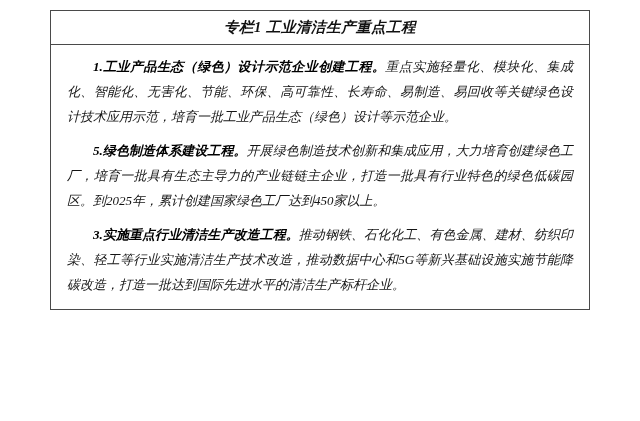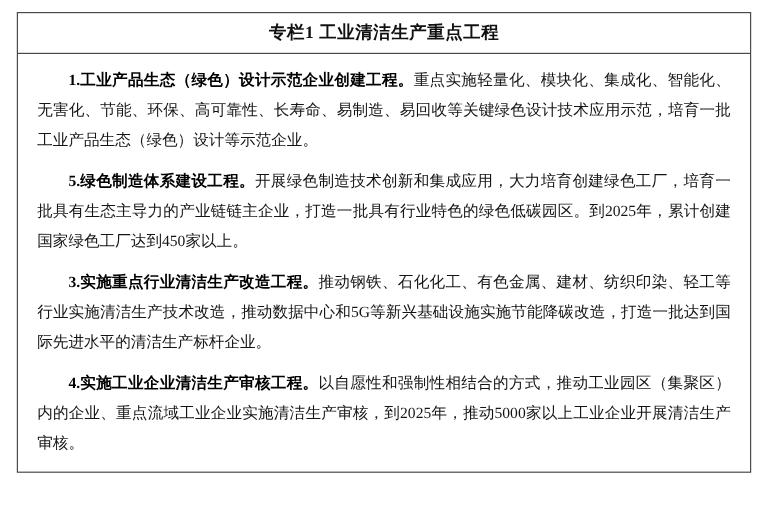--- a/index.html
+++ b/index.html
@@ -17,24 +17,25 @@
   .page {
     position: relative;
     width: 640px;
     height: 421px;
     box-sizing: border-box;
     padding: 10px 14px 10px 14px;
     background: #ffffff;
   }
   .box {
     box-sizing: border-box;
-    width: 612px;
+    width: 540px;
     margin: 0 auto;
     border: 1px solid #4a4a4a;
     background: #ffffff;
+    font-style: italic;
   }
   .box-title {
     text-align: center;
     font-weight: bold;
     font-size: 14.5px;
     letter-spacing: 0.5px;
     padding: 7px 0 7px 0;
     border-bottom: 1px solid #4a4a4a;
     color: #111111;
   }
@@ -74,19 +75,16 @@
       </p>
 
       <p class="para">
         <span class="lead">5.绿色制造体系建设工程。</span><span class="rest">开展绿色制造技术创新和集成应用，大力培育创建绿色工厂，培育一批具有生态主导力的产业链链主企业，打造一批具有行业特色的绿色低碳园区。到2025年，累计创建国家绿色工厂达到450家以上。</span>
       </p>
 
       <p class="para">
         <span class="lead">3.实施重点行业清洁生产改造工程。</span><span class="rest">推动钢铁、石化化工、有色金属、建材、纺织印染、轻工等行业实施清洁生产技术改造，推动数据中心和5G等新兴基础设施实施节能降碳改造，打造一批达到国际先进水平的清洁生产标杆企业。</span>
       </p>
 
-      <p class="para">
-        <span class="lead">4.实施工业企业清洁生产审核工程。</span><span class="rest">以自愿性和强制性相结合的方式，推动工业园区（集聚区）内的企业、重点流域工业企业实施清洁生产审核，到2025年，推动5000家以上工业企业开展清洁生产审核。</span>
-      </p>
 
     </div>
   </div>
 </div>
 
 </body></html>

